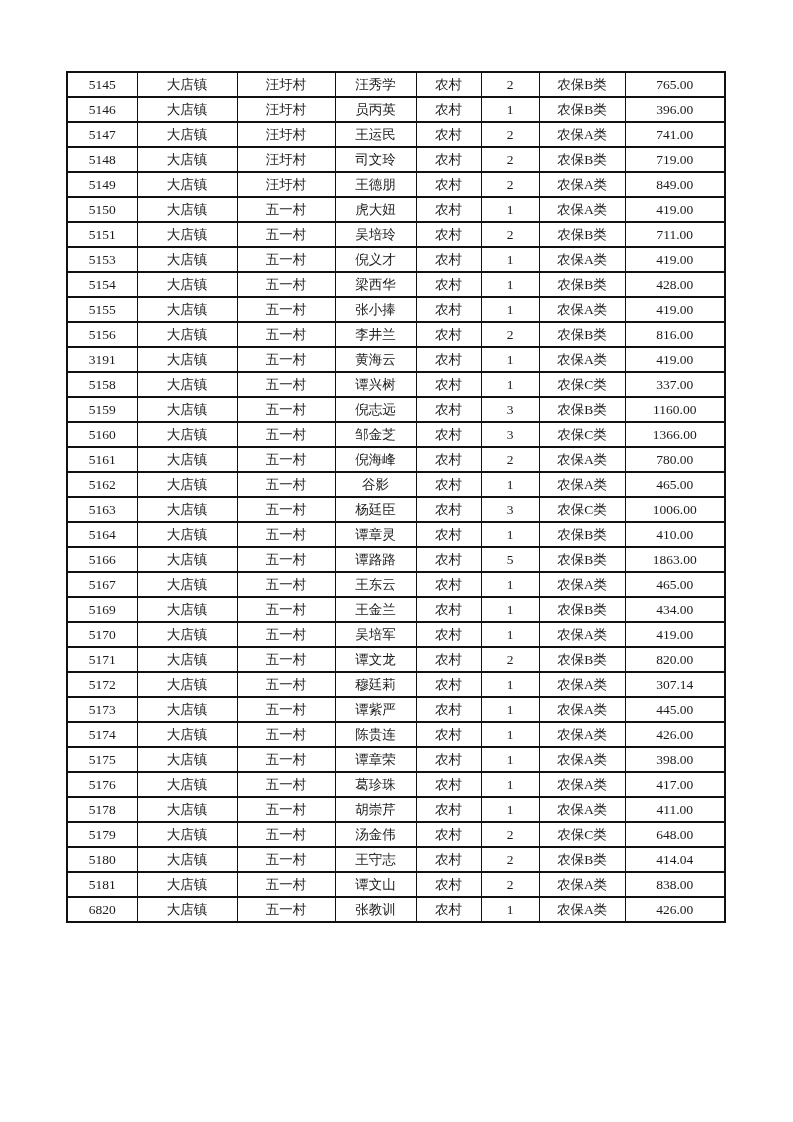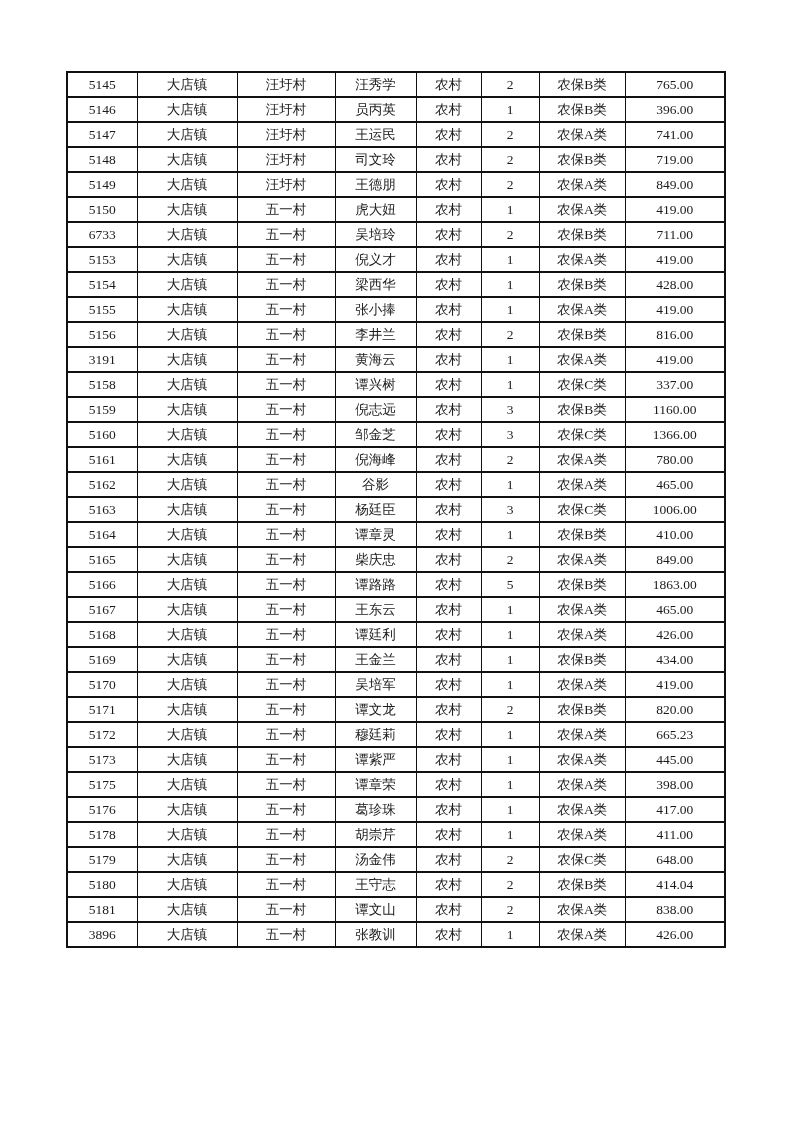--- a/index.html
+++ b/index.html
@@ -117,21 +117,21 @@
           <td>5150</td>
           <td>大店镇</td>
           <td>五一村</td>
           <td>虎大妞</td>
           <td>农村</td>
           <td>1</td>
           <td>农保A类</td>
           <td>419.00</td>
         </tr>
         <tr>
-          <td>6733</td>
+          <td>5151</td>
           <td>大店镇</td>
           <td>五一村</td>
           <td>吴培玲</td>
           <td>农村</td>
           <td>2</td>
           <td>农保B类</td>
           <td>711.00</td>
         </tr>
         <tr>
           <td>5153</td>
@@ -247,108 +247,98 @@
           <td>5164</td>
           <td>大店镇</td>
           <td>五一村</td>
           <td>谭章灵</td>
           <td>农村</td>
           <td>1</td>
           <td>农保B类</td>
           <td>410.00</td>
         </tr>
         <tr>
-          <td>5165</td>
-          <td>大店镇</td>
-          <td>五一村</td>
-          <td>柴庆忠</td>
-          <td>农村</td>
-          <td>2</td>
-          <td>农保A类</td>
-          <td>849.00</td>
-        </tr>
-        <tr>
           <td>5166</td>
           <td>大店镇</td>
           <td>五一村</td>
           <td>谭路路</td>
           <td>农村</td>
           <td>5</td>
           <td>农保B类</td>
           <td>1863.00</td>
         </tr>
         <tr>
           <td>5167</td>
           <td>大店镇</td>
           <td>五一村</td>
           <td>王东云</td>
           <td>农村</td>
           <td>1</td>
           <td>农保A类</td>
           <td>465.00</td>
         </tr>
         <tr>
-          <td>5168</td>
-          <td>大店镇</td>
-          <td>五一村</td>
-          <td>谭廷利</td>
+          <td>5169</td>
+          <td>大店镇</td>
+          <td>五一村</td>
+          <td>王金兰</td>
+          <td>农村</td>
+          <td>1</td>
+          <td>农保B类</td>
+          <td>434.00</td>
+        </tr>
+        <tr>
+          <td>5170</td>
+          <td>大店镇</td>
+          <td>五一村</td>
+          <td>吴培军</td>
+          <td>农村</td>
+          <td>1</td>
+          <td>农保A类</td>
+          <td>419.00</td>
+        </tr>
+        <tr>
+          <td>5171</td>
+          <td>大店镇</td>
+          <td>五一村</td>
+          <td>谭文龙</td>
+          <td>农村</td>
+          <td>2</td>
+          <td>农保B类</td>
+          <td>820.00</td>
+        </tr>
+        <tr>
+          <td>5172</td>
+          <td>大店镇</td>
+          <td>五一村</td>
+          <td>穆廷莉</td>
+          <td>农村</td>
+          <td>1</td>
+          <td>农保A类</td>
+          <td>307.14</td>
+        </tr>
+        <tr>
+          <td>5173</td>
+          <td>大店镇</td>
+          <td>五一村</td>
+          <td>谭紫严</td>
+          <td>农村</td>
+          <td>1</td>
+          <td>农保A类</td>
+          <td>445.00</td>
+        </tr>
+        <tr>
+          <td>5174</td>
+          <td>大店镇</td>
+          <td>五一村</td>
+          <td>陈贵连</td>
           <td>农村</td>
           <td>1</td>
           <td>农保A类</td>
           <td>426.00</td>
-        </tr>
-        <tr>
-          <td>5169</td>
-          <td>大店镇</td>
-          <td>五一村</td>
-          <td>王金兰</td>
-          <td>农村</td>
-          <td>1</td>
-          <td>农保B类</td>
-          <td>434.00</td>
-        </tr>
-        <tr>
-          <td>5170</td>
-          <td>大店镇</td>
-          <td>五一村</td>
-          <td>吴培军</td>
-          <td>农村</td>
-          <td>1</td>
-          <td>农保A类</td>
-          <td>419.00</td>
-        </tr>
-        <tr>
-          <td>5171</td>
-          <td>大店镇</td>
-          <td>五一村</td>
-          <td>谭文龙</td>
-          <td>农村</td>
-          <td>2</td>
-          <td>农保B类</td>
-          <td>820.00</td>
-        </tr>
-        <tr>
-          <td>5172</td>
-          <td>大店镇</td>
-          <td>五一村</td>
-          <td>穆廷莉</td>
-          <td>农村</td>
-          <td>1</td>
-          <td>农保A类</td>
-          <td>665.23</td>
-        </tr>
-        <tr>
-          <td>5173</td>
-          <td>大店镇</td>
-          <td>五一村</td>
-          <td>谭紫严</td>
-          <td>农村</td>
-          <td>1</td>
-          <td>农保A类</td>
-          <td>445.00</td>
         </tr>
         <tr>
           <td>5175</td>
           <td>大店镇</td>
           <td>五一村</td>
           <td>谭章荣</td>
           <td>农村</td>
           <td>1</td>
           <td>农保A类</td>
           <td>398.00</td>
@@ -397,21 +387,21 @@
           <td>5181</td>
           <td>大店镇</td>
           <td>五一村</td>
           <td>谭文山</td>
           <td>农村</td>
           <td>2</td>
           <td>农保A类</td>
           <td>838.00</td>
         </tr>
         <tr>
-          <td>3896</td>
+          <td>6820</td>
           <td>大店镇</td>
           <td>五一村</td>
           <td>张教训</td>
           <td>农村</td>
           <td>1</td>
           <td>农保A类</td>
           <td>426.00</td>
         </tr>
       </tbody>
   </table>

